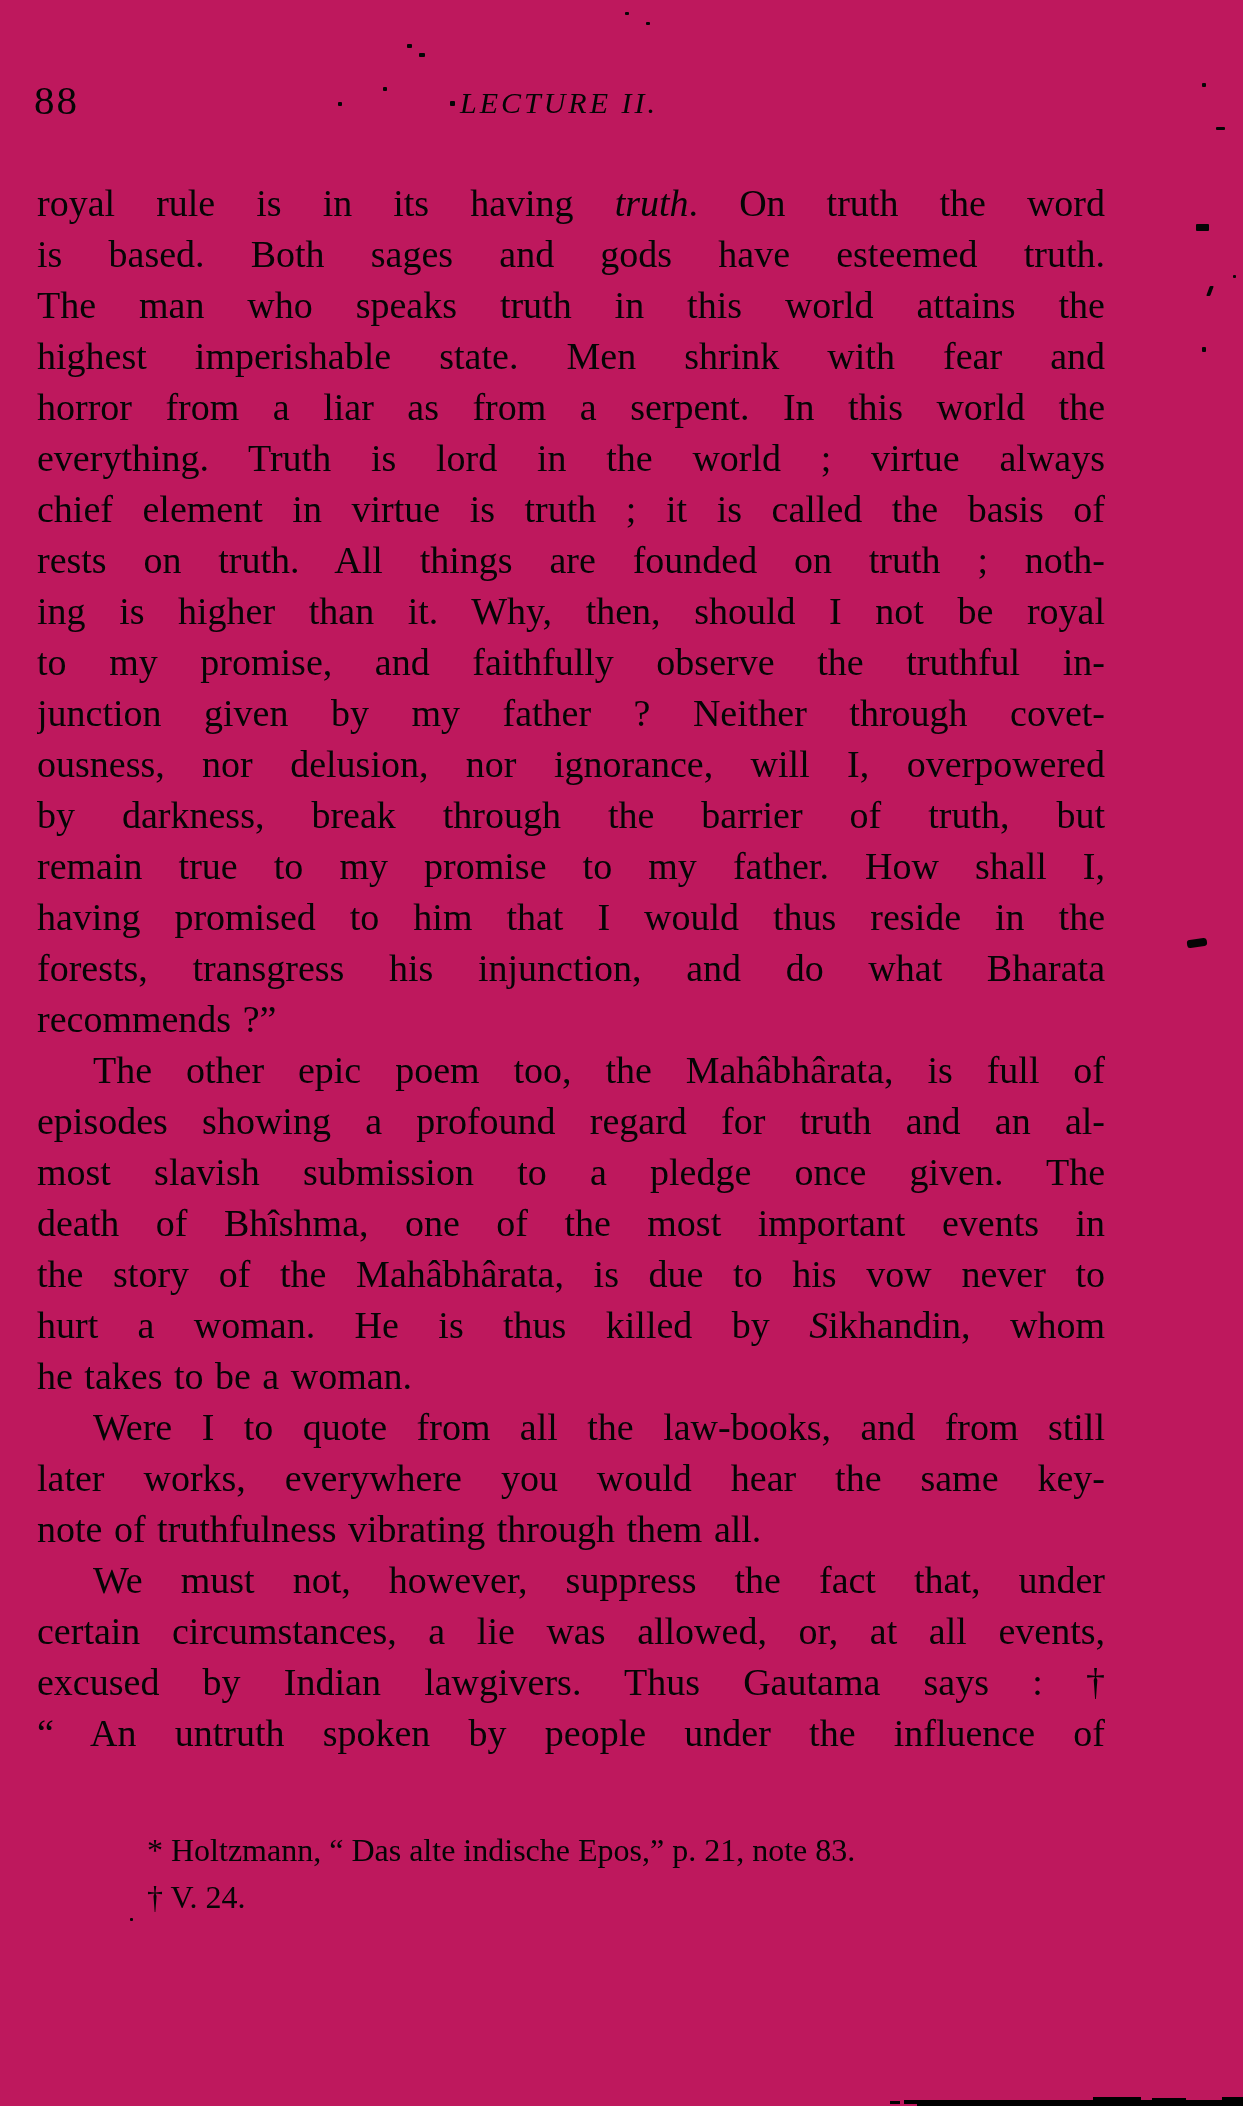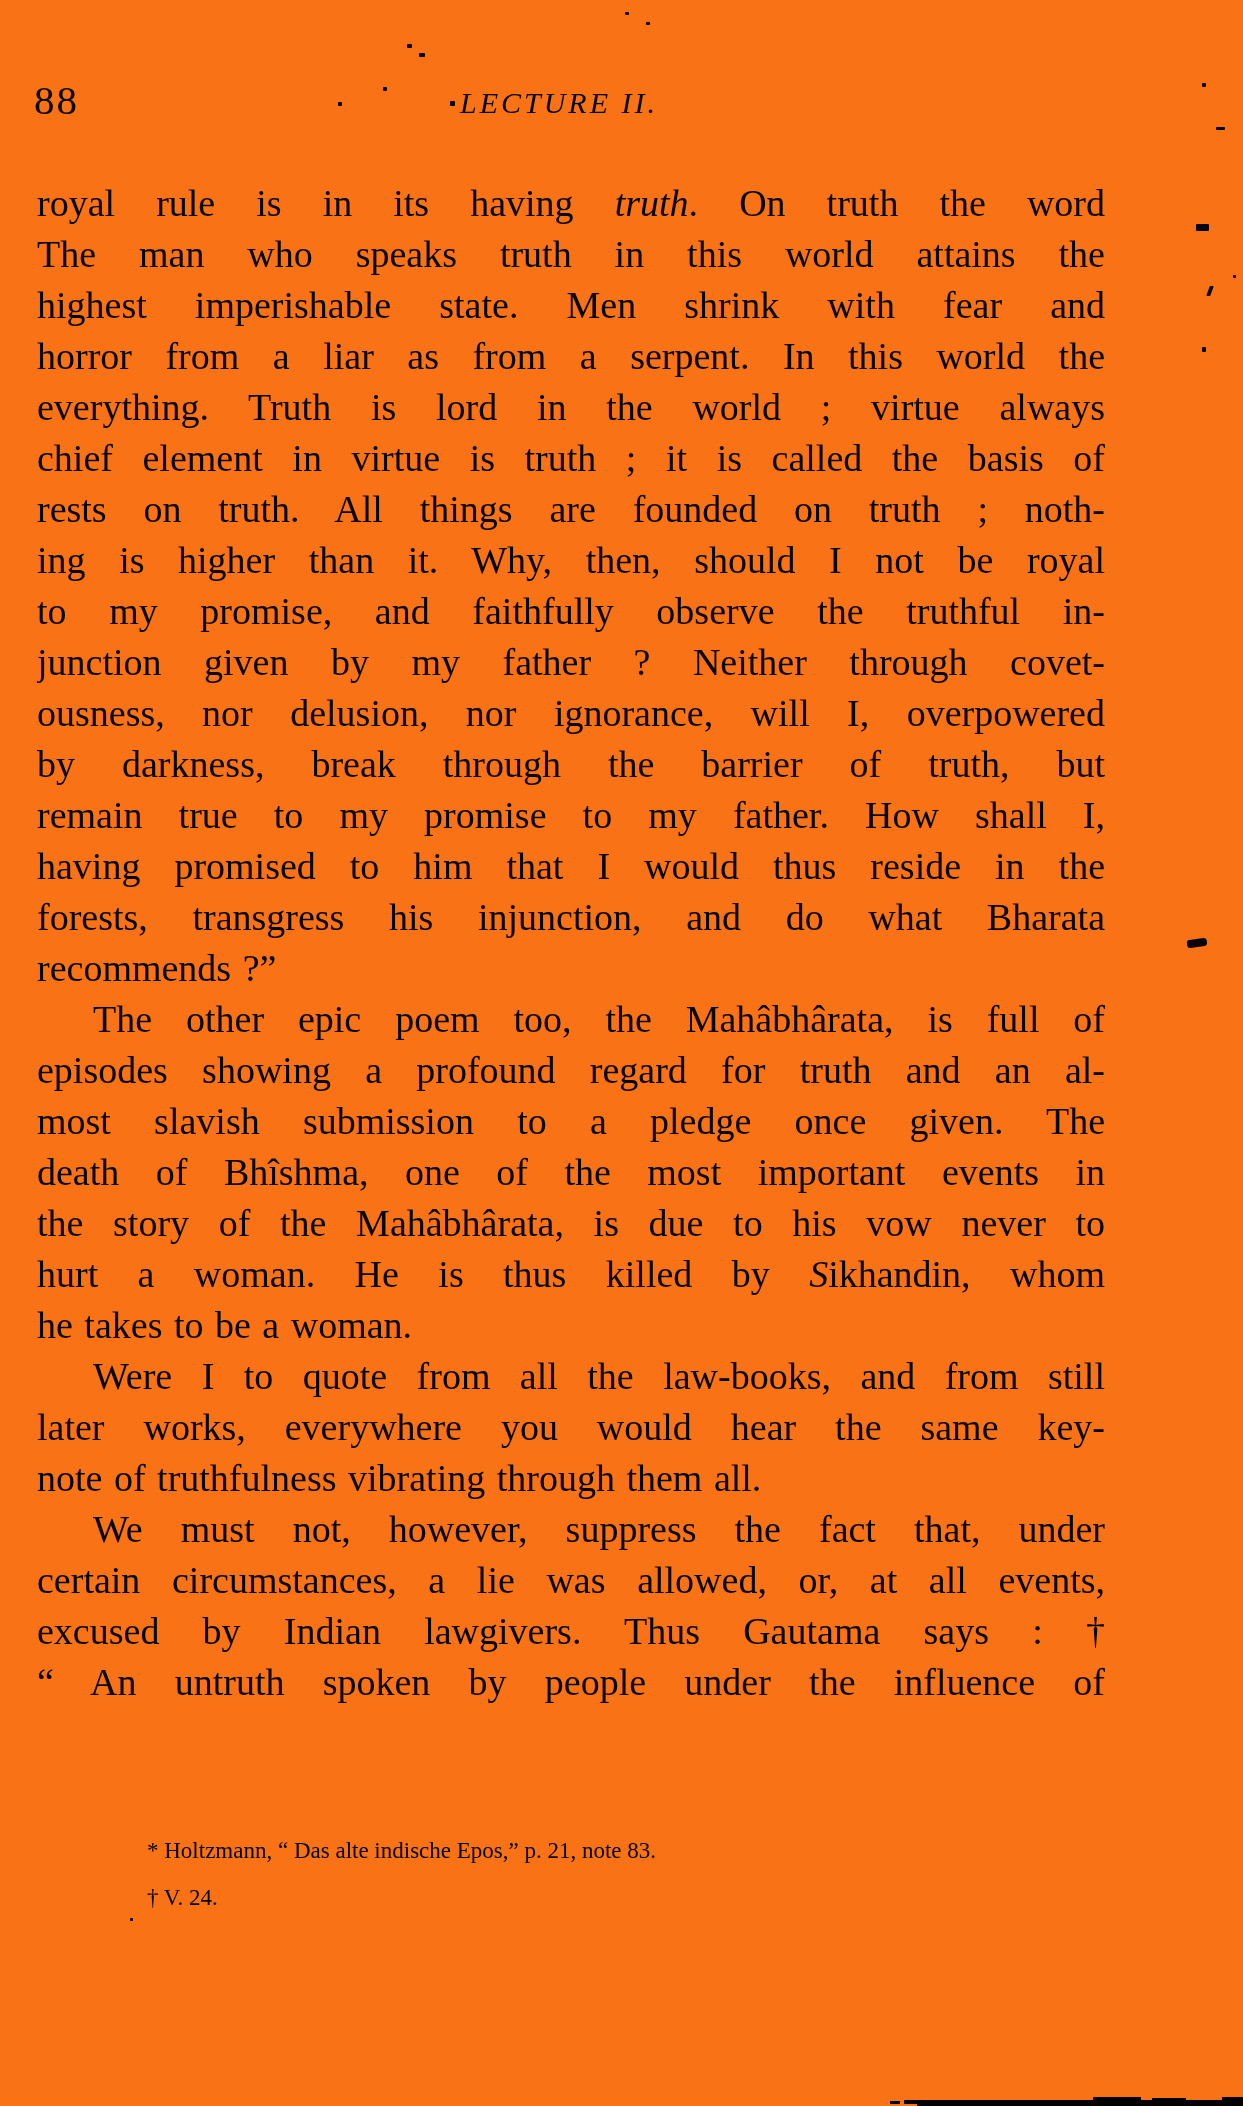--- a/index.html
+++ b/index.html
@@ -1,19 +1,19 @@
 <!DOCTYPE html>
 <html><head>
 <meta charset="utf-8">
 <style>
   html,body{margin:0;padding:0;background:#e8e8e8;}
   .page{
     position:relative;
     width:1243px;height:2106px;
-    background:#f97316;
+    background:#be185d;
     color:#050505;
     font-family:"Liberation Serif", serif;
     overflow:hidden;
     margin:0 auto;
   }
   .page-number{
     position:absolute;left:34px;top:80px;
     font-size:41px;line-height:41px;
     letter-spacing:2px;
   }
@@ -32,37 +32,38 @@
     height:51px;line-height:51px;
     text-align:justify;
     text-align-last:justify;
     overflow:hidden;
     word-spacing:2px;
   }
   .line.last-left{text-align-last:left;}
   .line.indent{text-indent:56px;}
   .footnotes{
     position:absolute;left:147px;top:1827px;
-    font-size:23px;
+    font-size:32px;
   }
   .footnote-line{height:47px;line-height:47px;}
   .speck{position:absolute;background:#050505;border-radius:1px;}
   .edge-bar{position:absolute;background:#000;}
 </style>
 </head>
 <body>
 
 <div class="page">
 
   <span class="page-number">88</span>
   <span class="running-title">LECTURE II.</span>
 
   <div class="body-text" id="body-text">
       <div class="para">
         <div class="line"><span>royal rule is in its having </span><i>truth</i><span>.  On truth the word</span></div>
+        <div class="line"><span>is based.  Both sages and gods have esteemed truth.</span></div>
         <div class="line"><span>The man who speaks truth in this world attains the</span></div>
         <div class="line"><span>highest imperishable state.  Men shrink with fear and</span></div>
         <div class="line"><span>horror from a liar as from a serpent.  In this world the</span></div>
         <div class="line"><span>everything.  Truth is lord in the world ; virtue always</span></div>
         <div class="line"><span>chief element in virtue is truth ; it is called the basis of</span></div>
         <div class="line"><span>rests on truth.  All things are founded on truth ; noth-</span></div>
         <div class="line"><span>ing is higher than it.  Why, then, should I not be royal</span></div>
         <div class="line"><span>to my promise, and faithfully observe the truthful in-</span></div>
         <div class="line"><span>junction given by my father ?  Neither through covet-</span></div>
         <div class="line"><span>ousness, nor delusion, nor ignorance, will I, overpowered</span></div>

